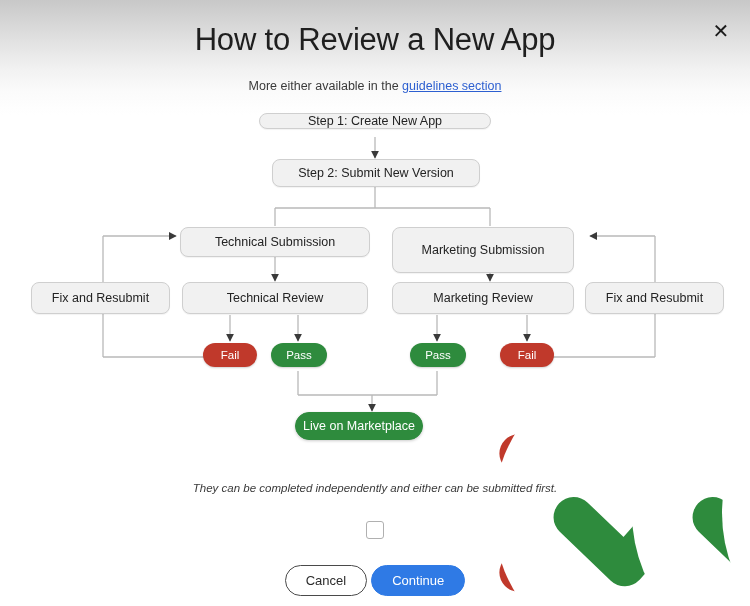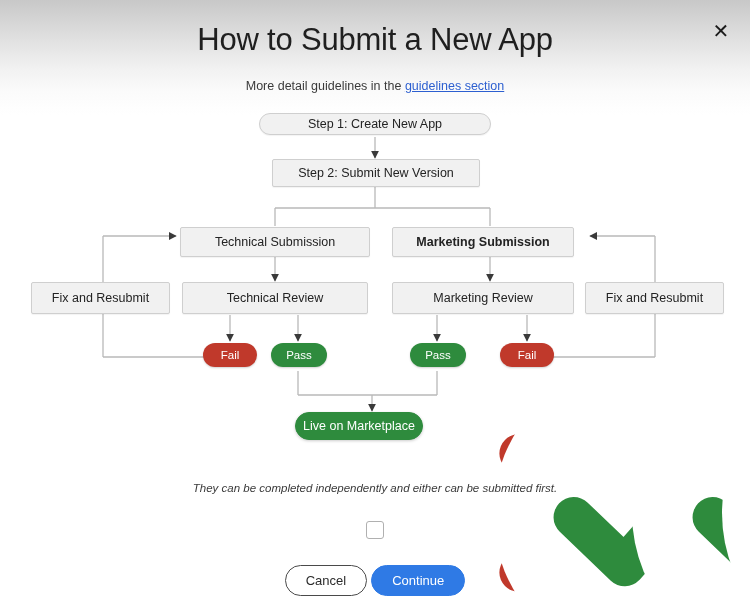--- a/index.html
+++ b/index.html
@@ -75,21 +75,21 @@
     position: absolute;
     top: 0; left: 0;
     width: 750px;
     height: 340px;
   }
   .node {
     position: absolute;
     box-sizing: border-box;
     background: #f1f1f1;
     border: 1px solid #cfcfcf;
-    border-radius: 2px;
+    border-radius: 8px;
     display: flex;
     align-items: center;
     justify-content: center;
     font-size: 12.5px;
     color: #232323;
     cursor: pointer;
     box-shadow: 0 1px 1px rgba(0,0,0,0.05);
   }
   .node.pill {
     border-radius: 999px;
@@ -190,24 +190,24 @@
     color: #ffffff;
   }
 </style>
 </head>
 <body>
 
 <div id="modal">
 
   <button id="close-btn">✕</button>
 
-  <div id="title">How to Submit a New App</div>
+  <div id="title">How to Review a New App</div>
 
   <div id="subtitle">
-    <span>More detail guidelines in the </span><span id="guidelines-link">guidelines section</span>
+    <span>More either available in the </span><span id="guidelines-link">guidelines section</span>
   </div>
 
   <div id="flow">
 
     <svg viewBox="0 0 750 340">
       <defs>
         <marker id="arrow" markerWidth="7" markerHeight="7" refX="5.4" refY="3" orient="auto">
           <path d="M0,0 L6,3 L0,6 z" fill="#3a3a3a"></path>
         </marker>
       </defs>
@@ -238,33 +238,33 @@
         <path d="M655,252 L655,131"></path>
         <path d="M655,131 L590,131" marker-end="url(#arrow)"></path>
 
         <path d="M298,266 L298,290"></path>
         <path d="M437,266 L437,290"></path>
         <path d="M298,290 L437,290"></path>
         <path d="M372,290 L372,306" marker-end="url(#arrow)"></path>
       </g>
     </svg>
 
-    <div class="node pill" style="left:259px; top:8px; width:232px; height:22px;">
+    <div class="node pill" style="left:259px; top:8px; width:232px; height:16px;">
       <span>Step 1: Create New App</span>
     </div>
 
     <div class="node" style="left:272px; top:54px; width:208px; height:28px;">
       <span>Step 2: Submit New Version</span>
     </div>
 
     <div class="node" style="left:180px; top:122px; width:190px; height:30px;">
       <span>Technical Submission</span>
     </div>
 
-    <div class="node" style="left:392px; top:122px; width:182px; height:30px;font-weight:bold;">
+    <div class="node" style="left:392px; top:122px; width:182px; height:46px;">
       <span>Marketing Submission</span>
     </div>
 
     <div class="node" style="left:31px; top:177px; width:139px; height:32px;">
       <span>Fix and Resubmit</span>
     </div>
 
     <div class="node" style="left:182px; top:177px; width:186px; height:32px;">
       <span>Technical Review</span>
     </div>

